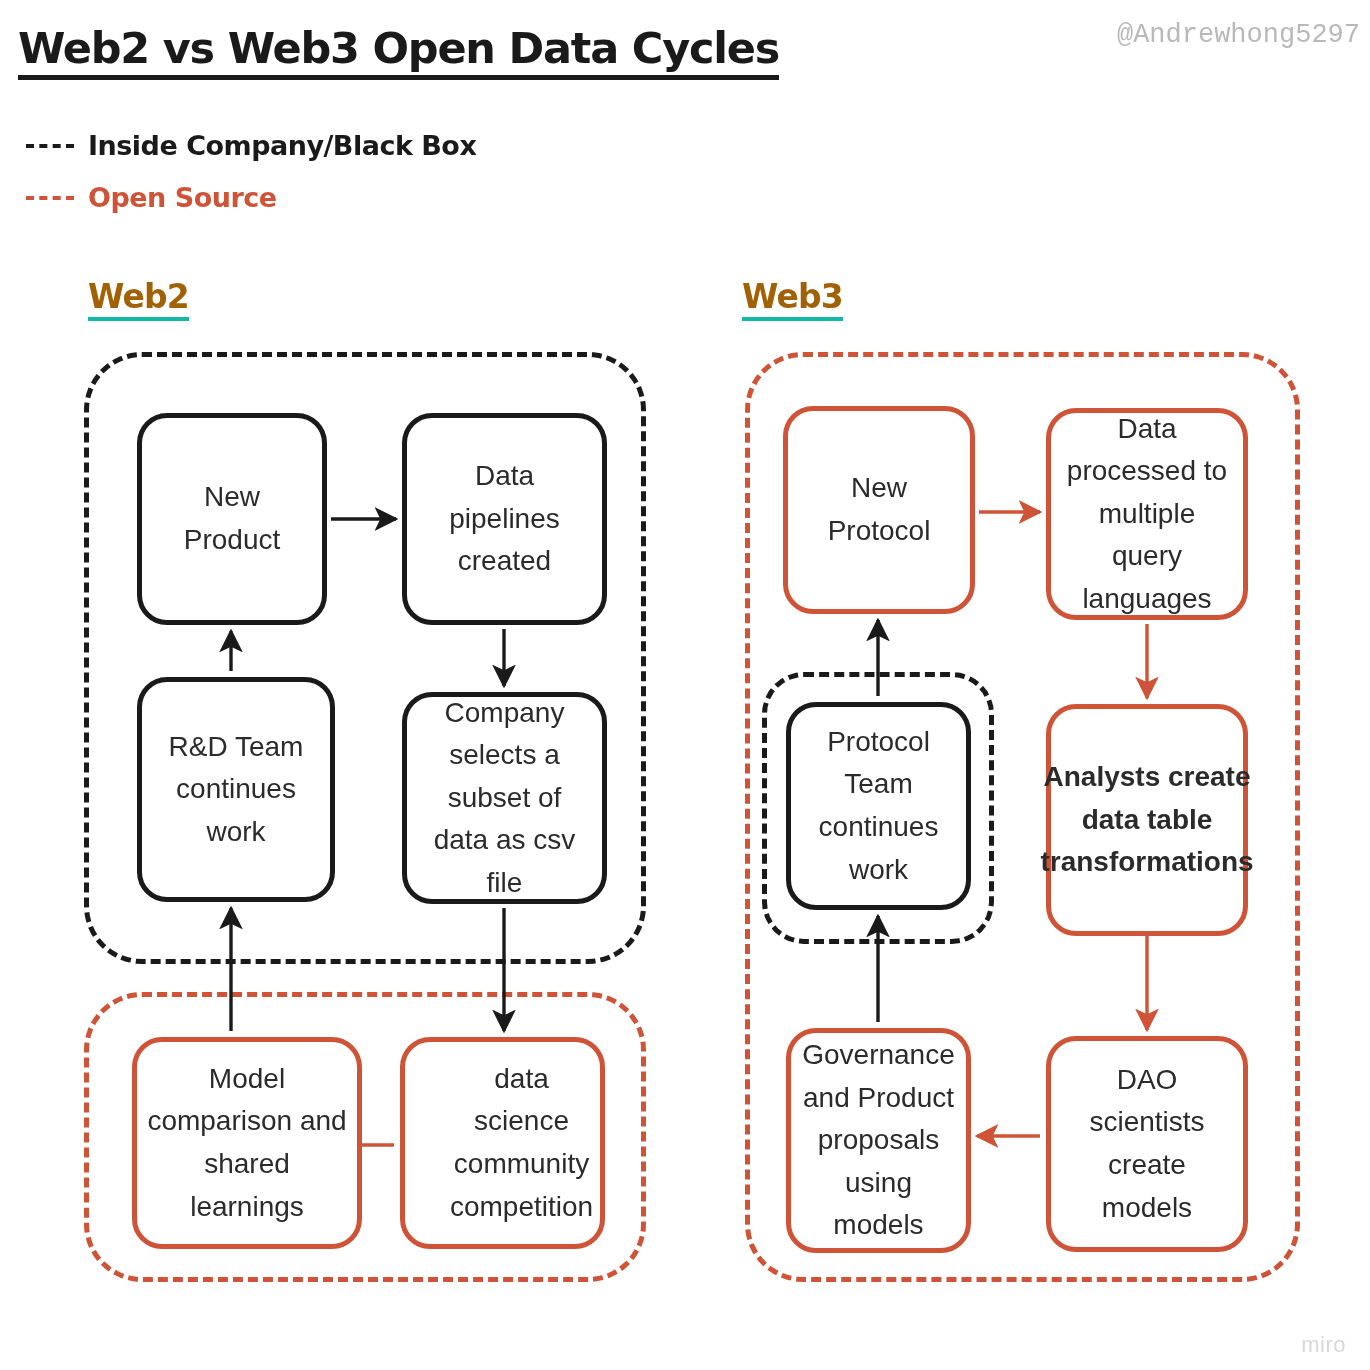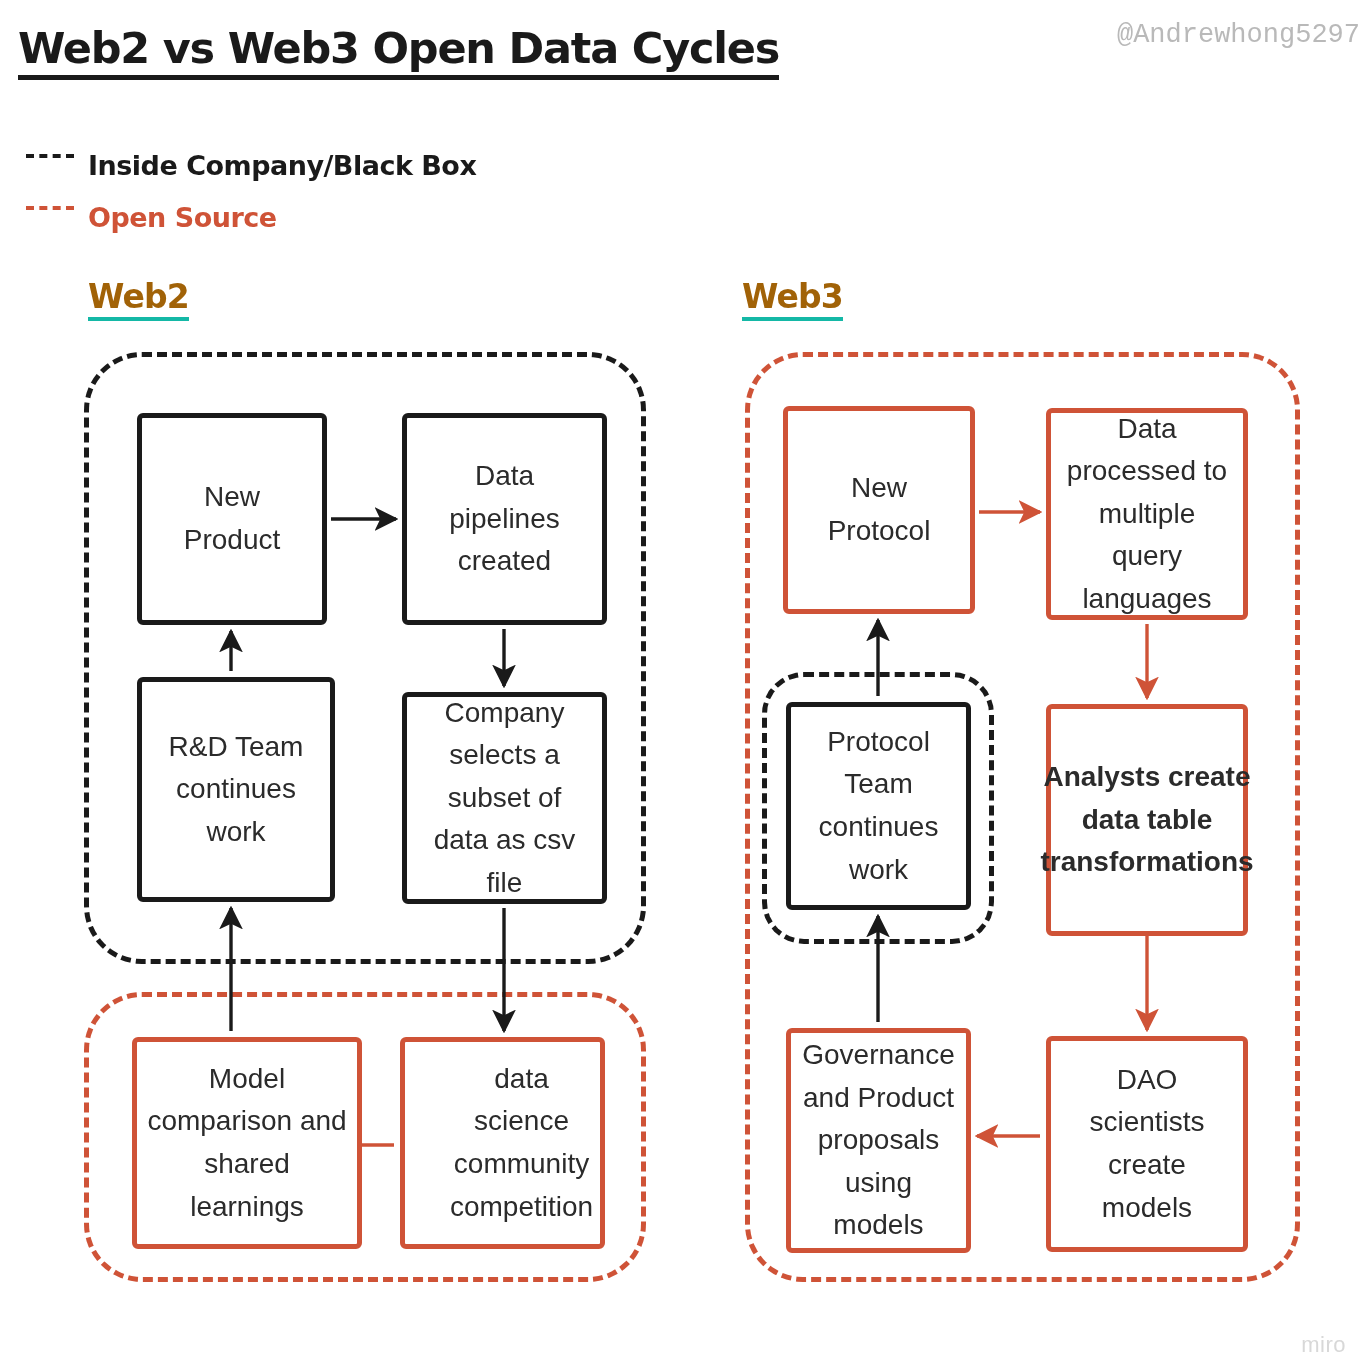--- a/index.html
+++ b/index.html
@@ -68,21 +68,20 @@
     border-top-style: dashed;
   }
   .legend-swatch.private { border-top-color: #1a1a1a; }
   .legend-swatch.open    { border-top-color: #cf5337; }
 
   .legend-label {
     font-family: "DejaVu Sans", sans-serif;
     font-weight: bold;
     font-size: 27px;
     letter-spacing: -0.5px;
-    margin-top: 20px;
   }
   .legend-label.private { color: #1a1a1a; }
   .legend-label.open    { color: #cf5337; }
 
   
   .column-heading {
     position: absolute;
     font-family: "DejaVu Sans", sans-serif;
     font-weight: bold;
     font-size: 33px;
@@ -111,21 +110,21 @@
   #group-web3-open    { left: 745px; top: 352px;  width: 555px; height: 930px; }
   #group-web3-private { left: 762px; top: 672px;  width: 232px; height: 272px;
                         border-radius: 42px; }
 
   
   .node {
     position: absolute;
     box-sizing: border-box;
     border-width: 5px;
     border-style: solid;
-    border-radius: 6px;
+    border-radius: 30px;
     background: #ffffff;
     display: flex;
     align-items: center;
     justify-content: center;
     text-align: center;
     font-family: "Liberation Sans", sans-serif;
     font-size: 28px;
     line-height: 1.52;
     color: #2b2b2b;
     padding: 6px 10px;

